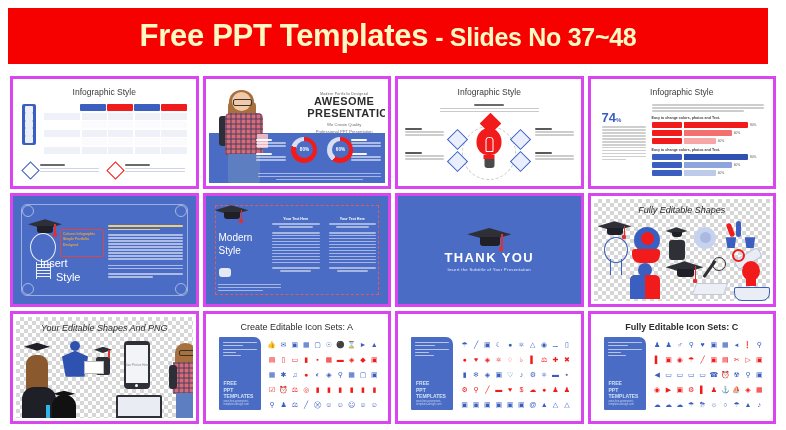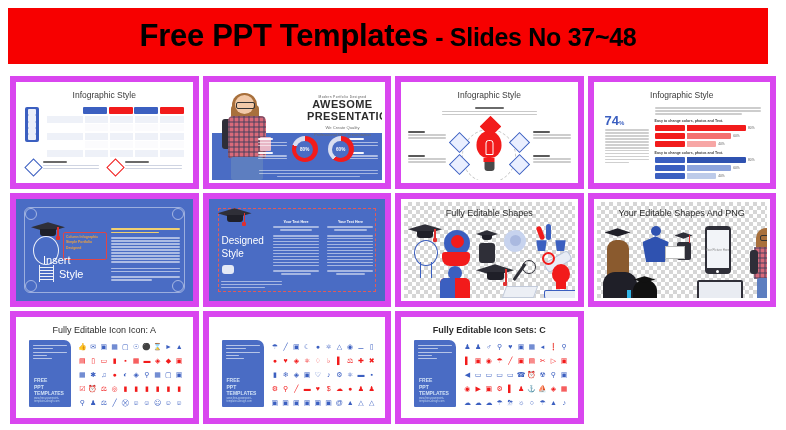--- a/index.html
+++ b/index.html
@@ -8,34 +8,34 @@
     font-family:"Liberation Sans",sans-serif;
   }
   .page{position:relative;width:786px;height:430px;background:#fff;}
 
   
   .banner{
     position:absolute;left:8px;top:8px;width:760px;height:56px;
     background:#f70000;display:flex;align-items:center;justify-content:center;
   }
   .banner-text{
-    color:#000000;font-weight:bold;white-space:nowrap;letter-spacing:-0.3px;
+    color:#fef9c3;font-weight:bold;white-space:nowrap;letter-spacing:-0.3px;
     font-family:"Liberation Sans",sans-serif;
   }
   .banner-main{font-size:31px;}
   .banner-sub{font-size:25px;margin-left:7px;}
 
   
   .grid{
     position:absolute;left:10px;top:76px;width:766px;height:348px;
     display:grid;grid-template-columns:repeat(4,1fr);grid-template-rows:repeat(3,1fr);
     gap:4px;
   }
   .slide{
-    position:relative;background:#fff;border:6px solid #d946ef;overflow:hidden;
+    position:relative;background:#fff;border:3px solid #d946ef;overflow:hidden;
     box-sizing:border-box;
   }
   .inner{position:absolute;inset:3px;overflow:hidden;}
 
   .ttl{
     position:absolute;left:0;right:0;top:5px;text-align:center;
     font-size:8.5px;color:#3a3a3a;font-family:"Liberation Sans",sans-serif;
   }
   .ttl.dark{color:#2b2b2b;}
 
@@ -168,21 +168,21 @@
   .s7-sub{color:#e7ecff;font-size:4.2px;margin-top:2px;letter-spacing:.3px;}
 
   
   .checker{
     background-color:#fff;
     background-image:
       linear-gradient(45deg,#d6d6d6 25%,transparent 25%,transparent 75%,#d6d6d6 75%),
       linear-gradient(45deg,#d6d6d6 25%,transparent 25%,transparent 75%,#d6d6d6 75%);
     background-size:8px 8px;background-position:0 0,4px 4px;
   }
-  .chk-ttl{position:absolute;left:0;right:0;top:6px;text-align:center;font-size:9px;color:#2b2b2b;}
+  .chk-ttl{position:absolute;left:0;right:0;top:6px;text-align:center;font-size:9px;color:#2b2b2b;font-style:italic;}
   .art{position:absolute;}
   .circ{border-radius:50%;}
 
   
   .is-card{position:absolute;left:10px;top:20px;width:42px;bottom:8px;background:#4a6cc4;border-radius:1px;
     padding:5px 4px;box-sizing:border-box;border-top-right-radius:7px;}
   .is-card .ln{background:rgba(255,255,255,.6);height:1.4px;margin-bottom:1.6px;}
   .is-brand{position:absolute;left:5px;bottom:11px;font-size:5px;color:#cfe0f5;font-weight:bold;line-height:1.25;}
   .is-url{position:absolute;left:5px;bottom:4px;font-size:2.6px;color:#bcd2ee;}
   .is-grid{position:absolute;left:58px;right:5px;top:20px;bottom:6px;
@@ -535,21 +535,21 @@
         <div class="s6-cap">
           <div class="capshape">
             <div class="mortar"></div>
             <div class="base"></div>
             <div class="tassel"></div>
             <div class="tasselend"></div>
           </div>
         </div>
 
         <div class="s6-big">
-          <div>Designed</div>
+          <div>Modern</div>
           <div>Style</div>
         </div>
 
         <div class="s6-col" style="left:36%;">
           <div class="s6-ct">Your Text Here</div>
           <div class="ln"></div>
           <div class="ln" style="width:70%;margin:0 auto 2px;"></div>
           <div class="ln" style="margin-top:4px;"></div>
           <div class="ln"></div>
           <div class="ln"></div>
@@ -586,20 +586,34 @@
 
         <div class="s6-chat"></div>
         <div class="s6-btm">
           <div class="ln"></div>
           <div class="ln"></div>
           <div class="ln" style="width:72%;"></div>
         </div>
       </div>
     </div>
 
+    <div class="slide blue">
+      <div class="inner s7-wrap">
+        <div>
+          <div class="capshape" style="width:44px;height:20px;">
+            <div class="mortar" style="width:44px;height:14px;"></div>
+            <div class="base" style="left:13px;top:9px;width:20px;height:9px;"></div>
+            <div class="tassel" style="left:34px;top:6px;height:14px;"></div>
+            <div class="tasselend" style="left:32px;top:19px;"></div>
+          </div>
+        </div>
+        <div class="s7-ty">THANK YOU</div>
+        <div class="s7-sub">Insert the Subtitle of Your Presentation</div>
+      </div>
+    </div>
 
     <div class="slide">
       <div class="inner checker">
         <div class="chk-ttl">Fully Editable Shapes</div>
 
         <div class="art" style="left:4px;top:22px;">
           <div class="capshape">
             <div class="mortar"></div>
             <div class="base"></div>
             <div class="tassel"></div>
@@ -707,21 +721,21 @@
           <div style="position:absolute;left:5px;top:19px;width:28px;height:32px;background:#d86a7a;border-radius:4px;"></div>
           <div style="position:absolute;left:5px;top:19px;width:28px;height:32px;background:repeating-linear-gradient(0deg,rgba(60,60,90,.45) 0 2px,transparent 2px 5px),repeating-linear-gradient(90deg,rgba(60,60,90,.45) 0 2px,transparent 2px 5px);"></div>
           <div style="position:absolute;left:1px;top:22px;width:8px;height:24px;background:#2e2e38;border-radius:3px;"></div>
           <div style="position:absolute;left:8px;top:50px;width:22px;bottom:0;background:#5d7ec0;border-radius:2px;"></div>
         </div>
       </div>
     </div>
 
     <div class="slide">
       <div class="inner">
-        <div class="ttl dark" style="font-size:9px;">Fully Editable Icon Icon: A</div>
+        <div class="ttl dark" style="font-size:9px;">Create Editable Icon Sets: A</div>
         <div class="is-card">
           <div class="ln"></div>
           <div class="ln" style="width:60%;"></div>
           <div class="ln" style="margin-top:3px;"></div>
           <div class="ln" style="width:40%;"></div>
           <div class="ln" style="width:55%;"></div>
           <div class="is-brand">
             <div>FREE</div>
             <div>PPT</div>
             <div>TEMPLATES</div>

